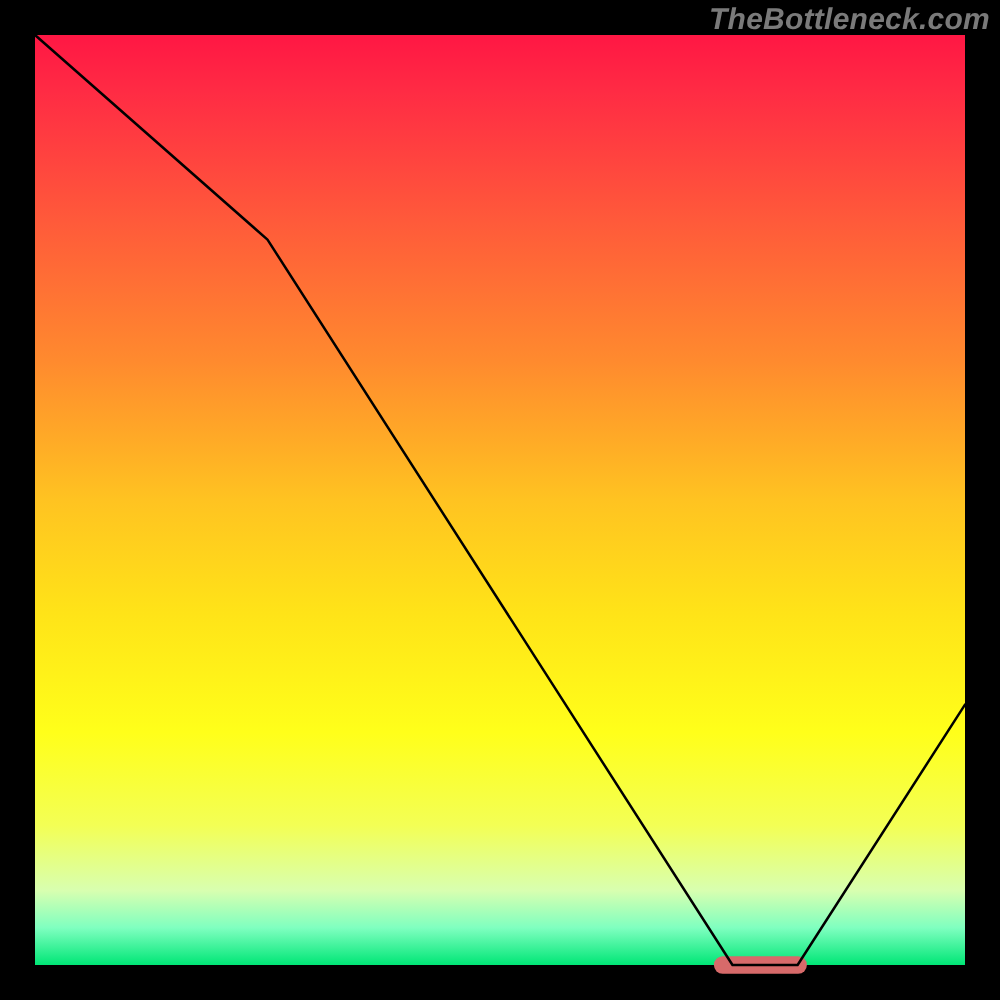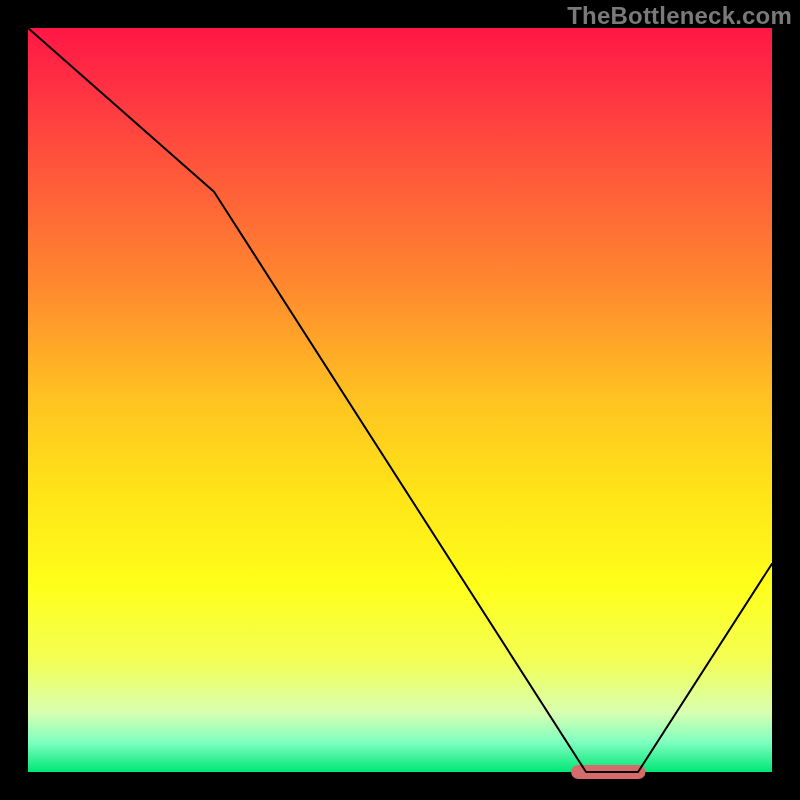--- a/index.html
+++ b/index.html
@@ -7,20 +7,21 @@
     padding: 0;
     width: 800px;
     height: 800px;
     background: #000;
     overflow: hidden;
   }
   .chart-wrap {
     position: relative;
     width: 800px;
     height: 584px;
+    font-style: italic;
   }
   .watermark {
     position: absolute;
     top: 2px;
     right: 8px;
     font-family: Arial, Helvetica, sans-serif;
     font-size: 24px;
     font-weight: 600;
     color: #7a7a7a;
     letter-spacing: 0.2px;

